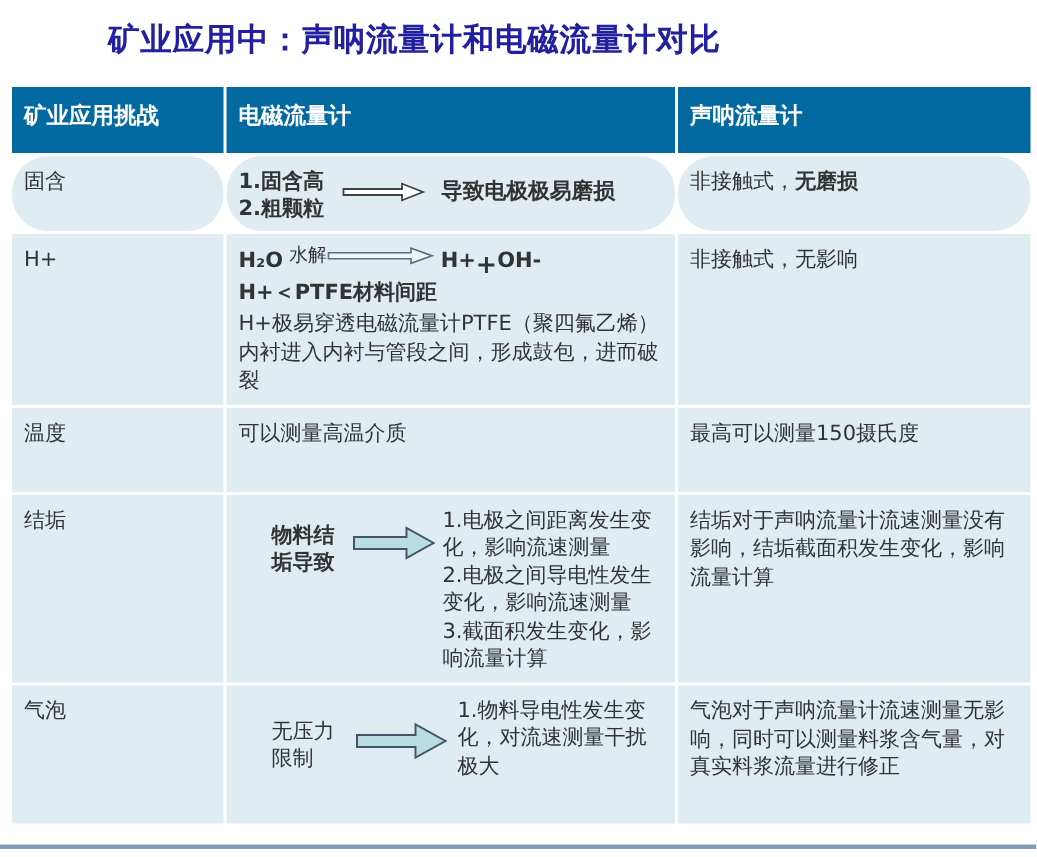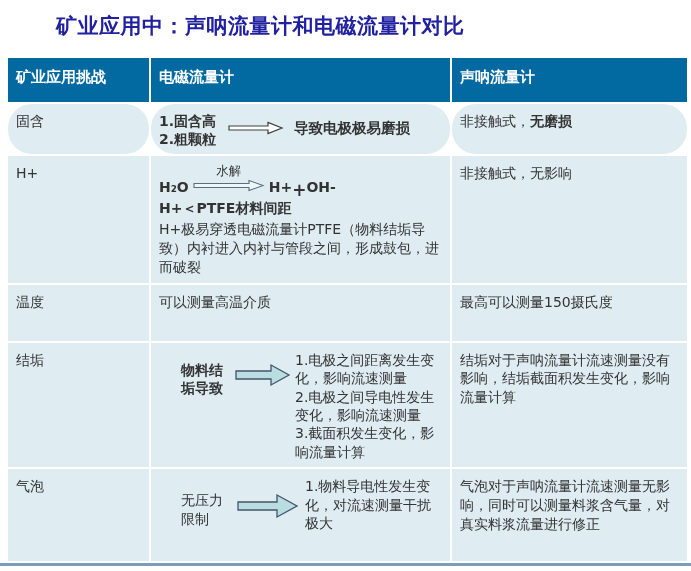--- a/index.html
+++ b/index.html
@@ -7,21 +7,21 @@
     width: 691px; height: 571px;
     background: #ffffff;
     font-family: "DejaVu Sans", "Liberation Sans", sans-serif;
     overflow: hidden;
     position: relative;
   }
   .page-title {
     color: #2020a0;
     font-size: 21px;
     font-weight: bold;
-    padding: 12px 0 0 56px;
+    padding: 12px 0 0 72px;
     letter-spacing: 0.5px;
     white-space: nowrap;
   }
   table.compare {
     margin: 16px 0 0 6px;
     width: 679px;
     border-collapse: separate;
     border-spacing: 2px;
     table-layout: fixed;
   }
@@ -50,21 +50,21 @@
   tr.r-press   td { height: 48px; }
   tr.r-temp    td { height: 56px; }
   tr.r-scale   td { height: 100px; }
   tr.r-bubble  td { height: 92px; }
   .b { font-weight: bold; }
   .flex-row { display: flex; align-items: flex-start; }
   .cause-list { font-weight: bold; line-height: 1.3; }
   .thin-arrow { margin: 9px 10px 0 12px; flex: none; }
   .effect-bold { font-weight: bold; margin-top: 7px; font-size: 14.5px; }
   .formula-line { display: flex; align-items: flex-end; }
-  .formula-mid { display: flex; flex-direction: column; align-items: center; margin: 0 4px; }
+  .formula-mid { display: flex; margin: 0 4px; font-family: Liberation Serif, serif; }
   .hydrolysis-label { font-size: 12.5px; color: #333; line-height: 1.1; }
   .big-plus { font-size: 17px; line-height: 1; position: relative; top: 2px; }
   .ptfe-line { font-weight: bold; margin-top: 2px; }
   .para { margin-top: 2px; }
   .cause-box { width: 52px; line-height: 1.3; flex: none; }
   .scale-cause { margin: 10px 0 0 22px; font-weight: bold; }
   .bubble-cause { margin: 14px 0 0 22px; }
   .block-arrow { flex: none; }
   .scale-arrow { margin: 12px 4px 0 2px; }
   .bubble-arrow { margin: 16px 6px 0 4px; }
@@ -126,21 +126,21 @@
             <svg width="72" height="13" viewBox="0 0 72 13">
                   <path d="M1 4.5 H56 V1.5 L70 6.5 L56 11.5 V8.5 H1 Z" fill="#eef6f8" stroke="#55707e" stroke-width="1.1"></path>
                 </svg>
           </span>
         </span>
         <span class="b">H+</span>
         <span class="b big-plus">+</span>
         <span class="b">OH-</span>
       </div>
       <div class="ptfe-line">H+＜PTFE材料间距</div>
-      <div class="para">H+极易穿透电磁流量计PTFE（物料结垢导致）内衬进入内衬与管段之间，形成鼓包，进而破裂</div>
+      <div class="para">H+极易穿透电磁流量计PTFE（聚四氟乙烯）内衬进入内衬与管段之间，形成鼓包，进而破裂</div>
     </td>
     <td>非接触式，无影响</td>
   </tr>
 
 
   <tr class="r-temp">
     <td>温度</td>
     <td>可以测量高温介质</td>
     <td>最高可以测量150摄氏度</td>
   </tr>

